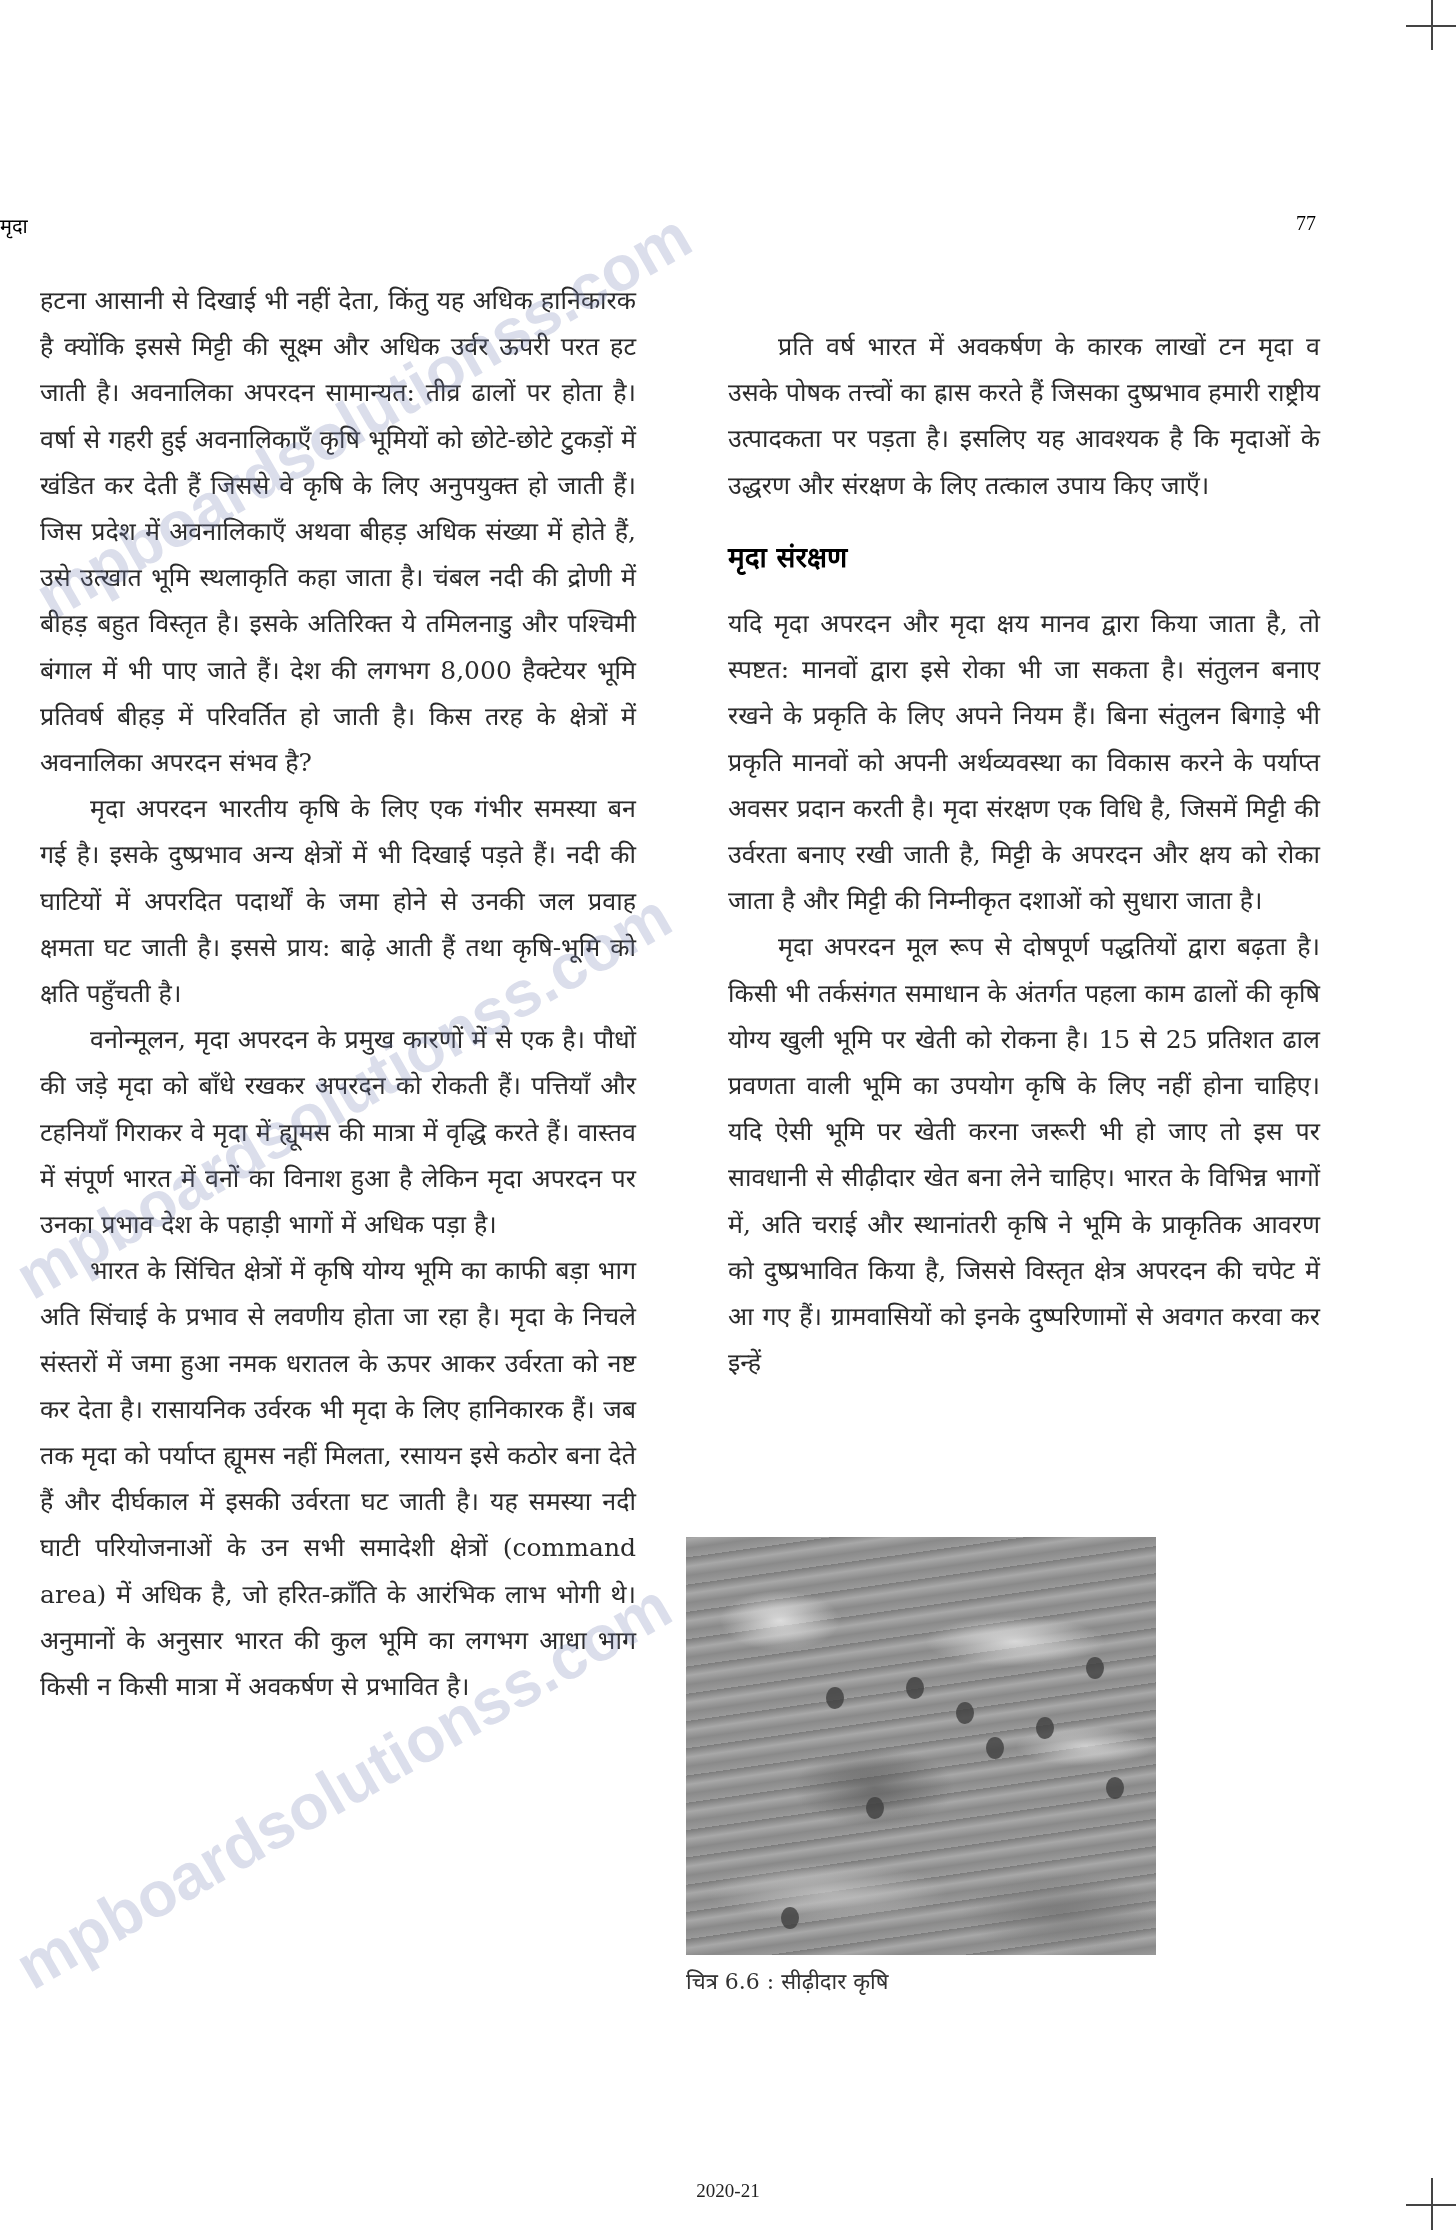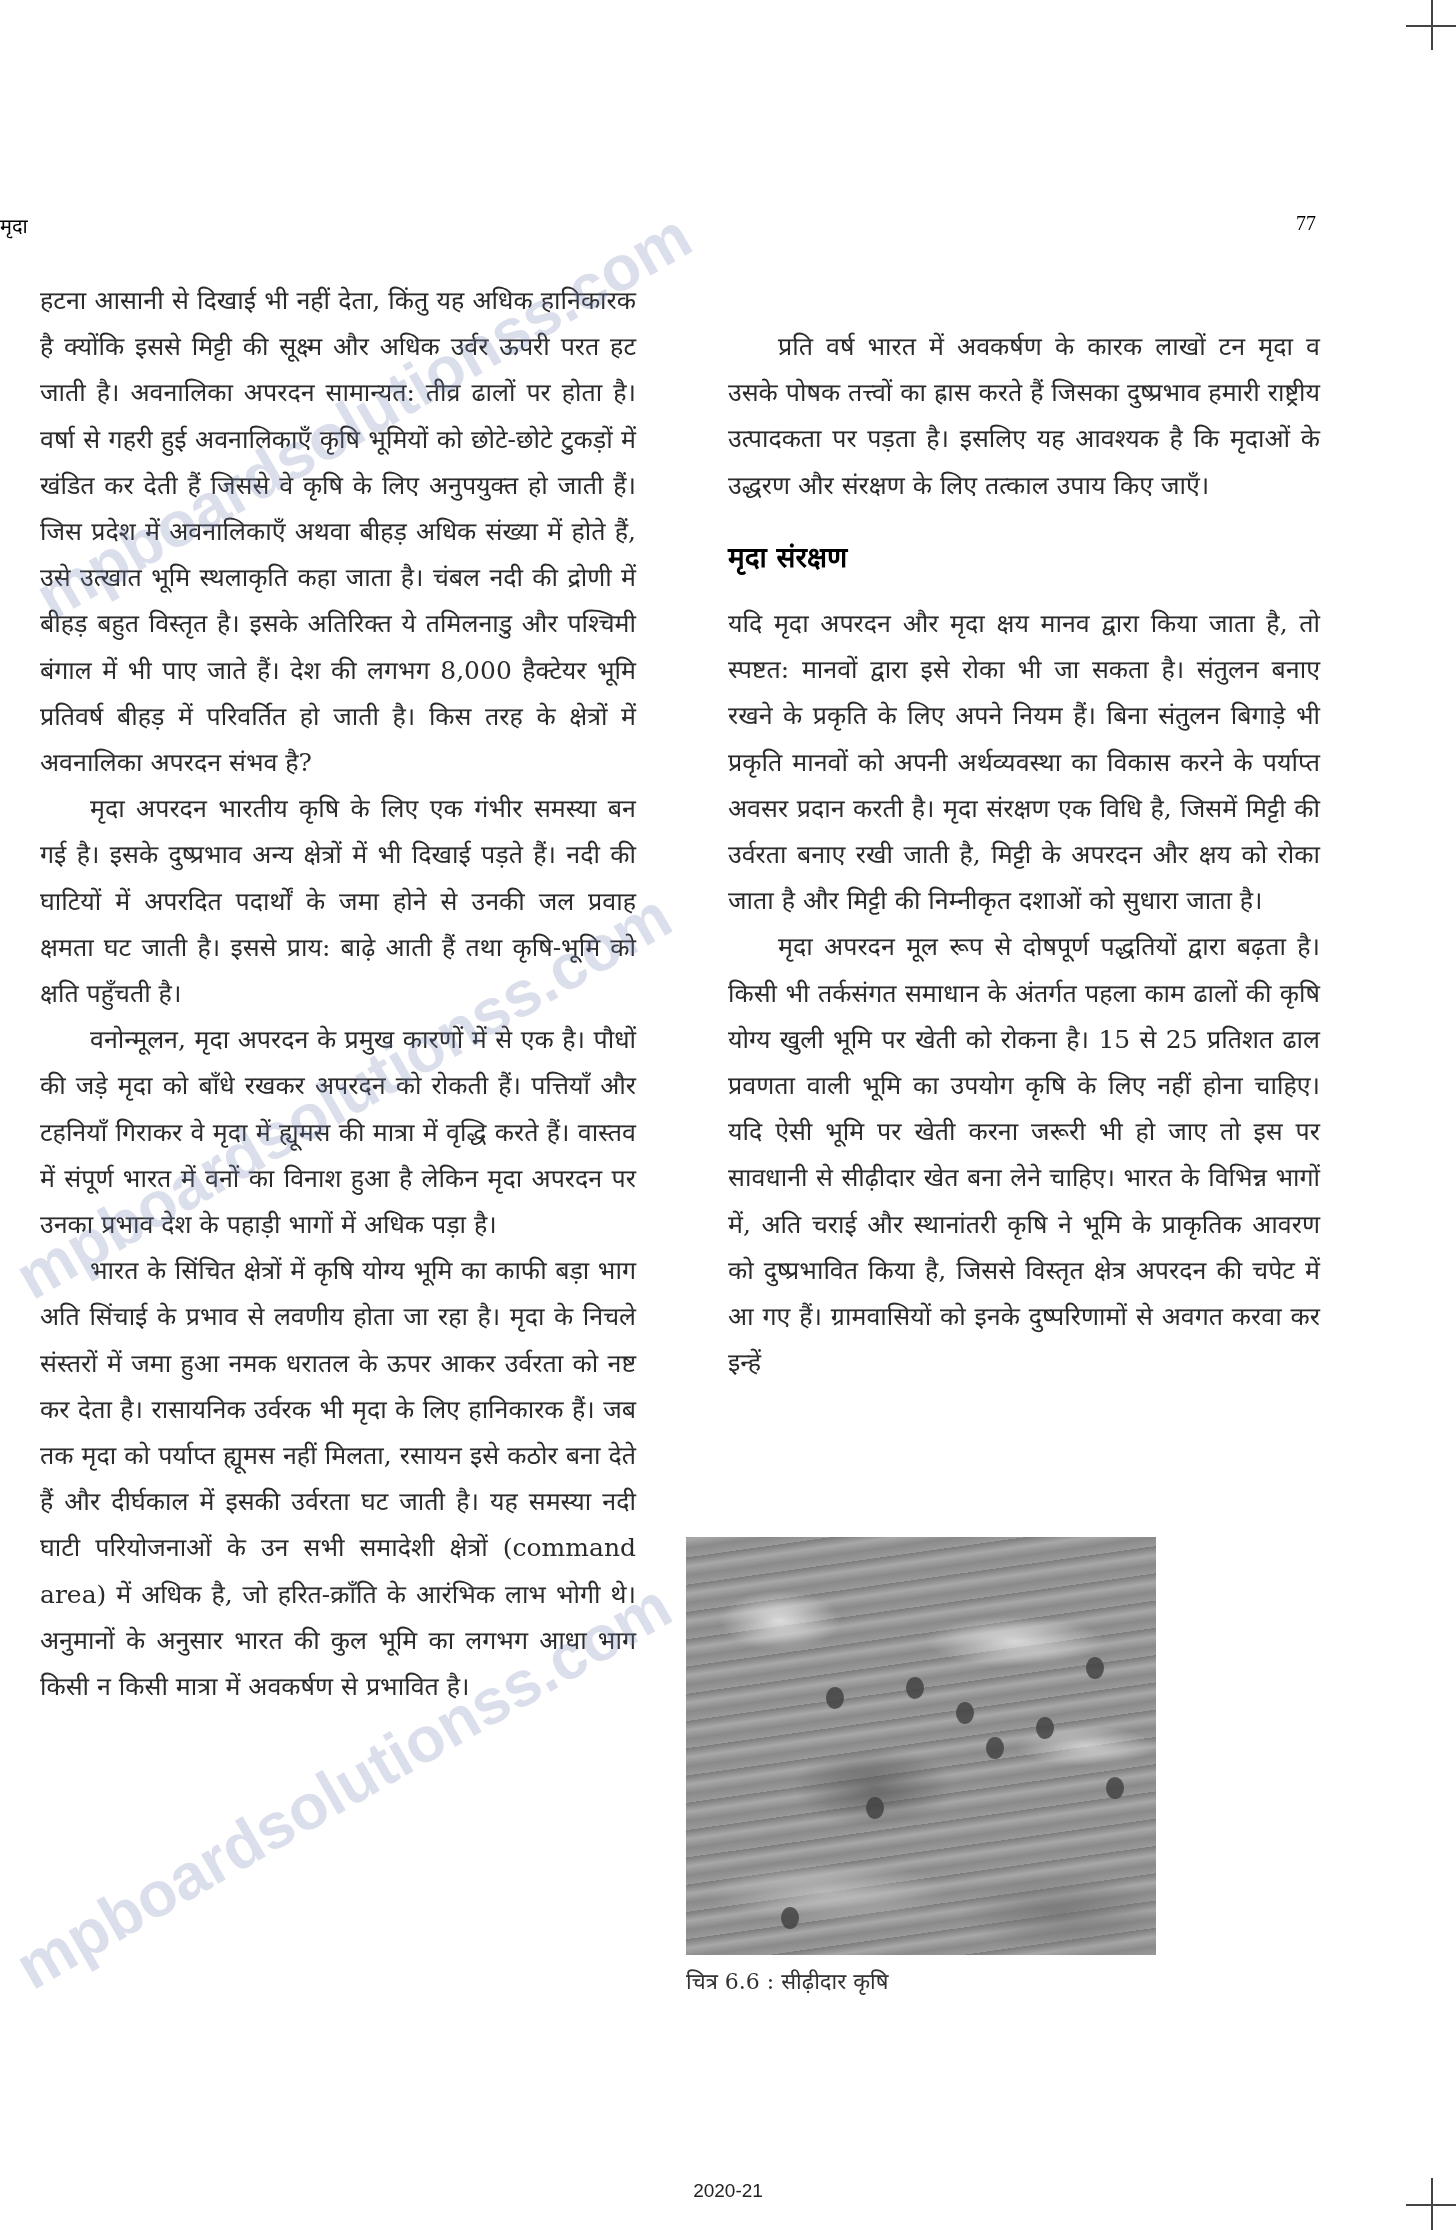--- a/index.html
+++ b/index.html
@@ -83,21 +83,21 @@
       font-size: 22px;
       margin-top: 10px;
       color: #333;
     }
     .footer {
       position: absolute;
       top: 2180px;
       left: 0;
       width: 1456px;
       text-align: center;
-      font-family: Liberation Sans, sans-serif;
+      font-family: Liberation Serif, serif;
       font-size: 19px;
       color: #222;
     }
     .watermark {
       position: absolute;
       font-family: "Liberation Sans", sans-serif;
       font-weight: bold;
       font-size: 64px;
       color: rgba(110, 125, 175, 0.25);
       transform: rotate(-30deg);

